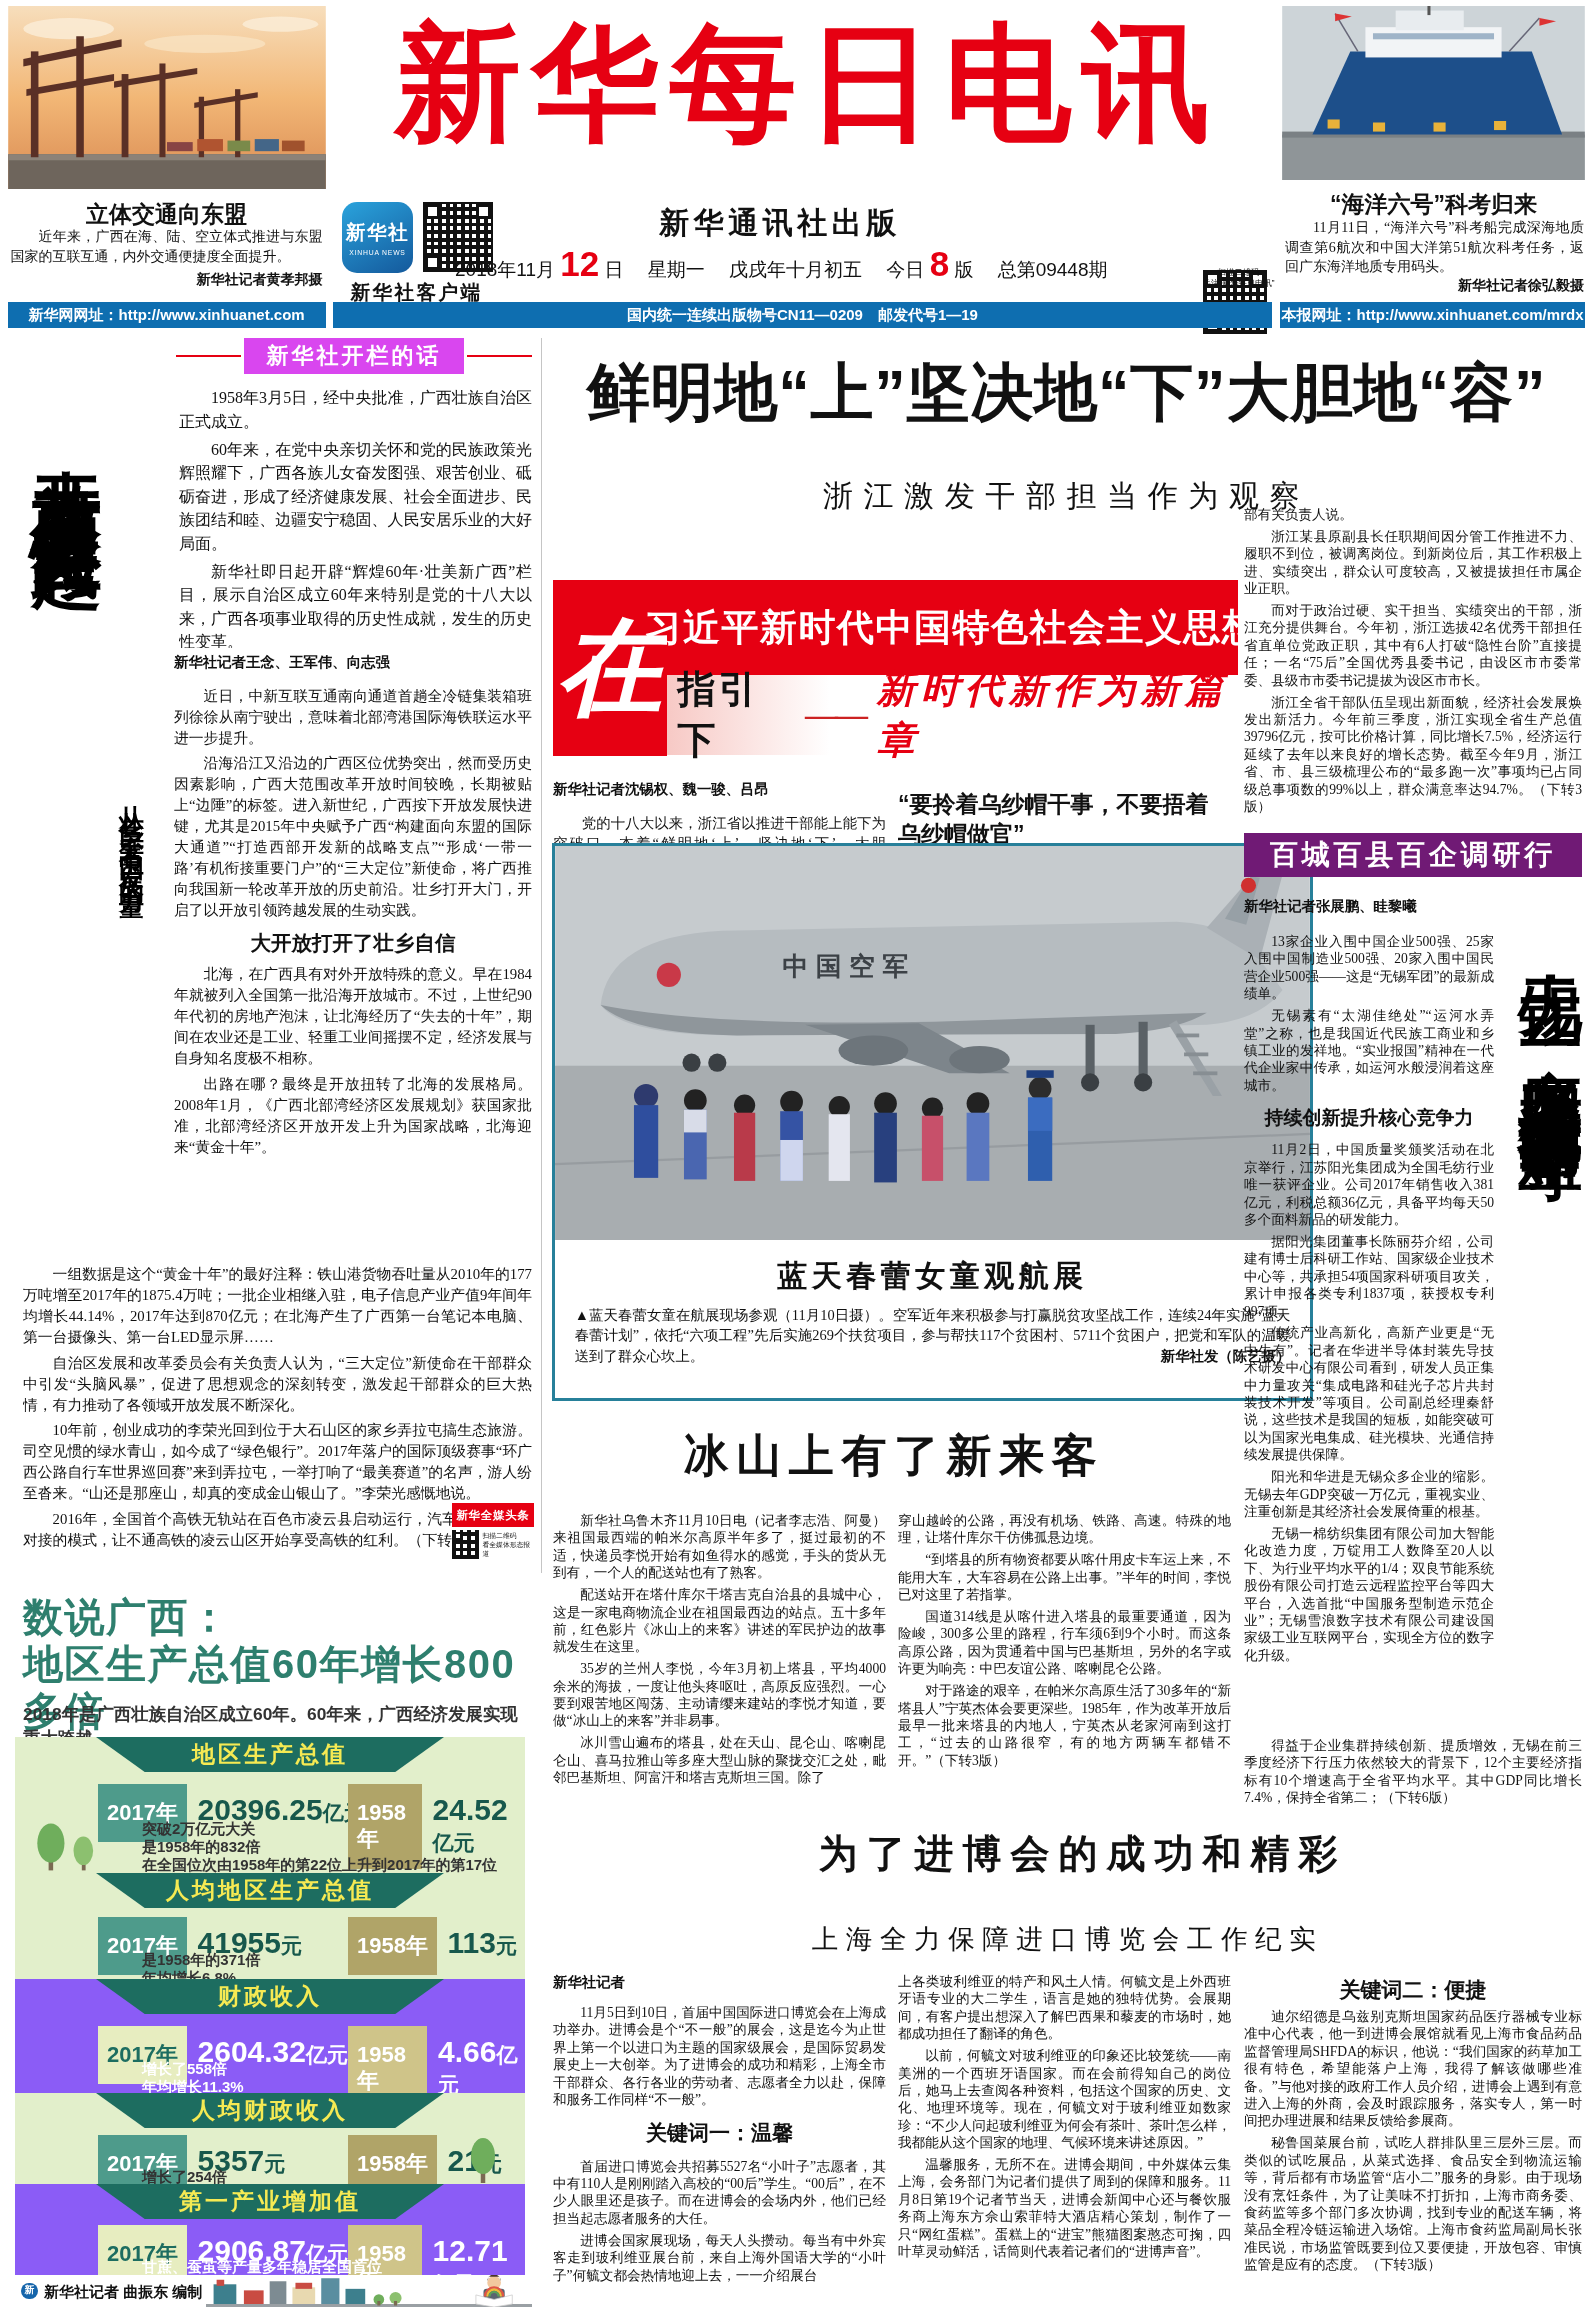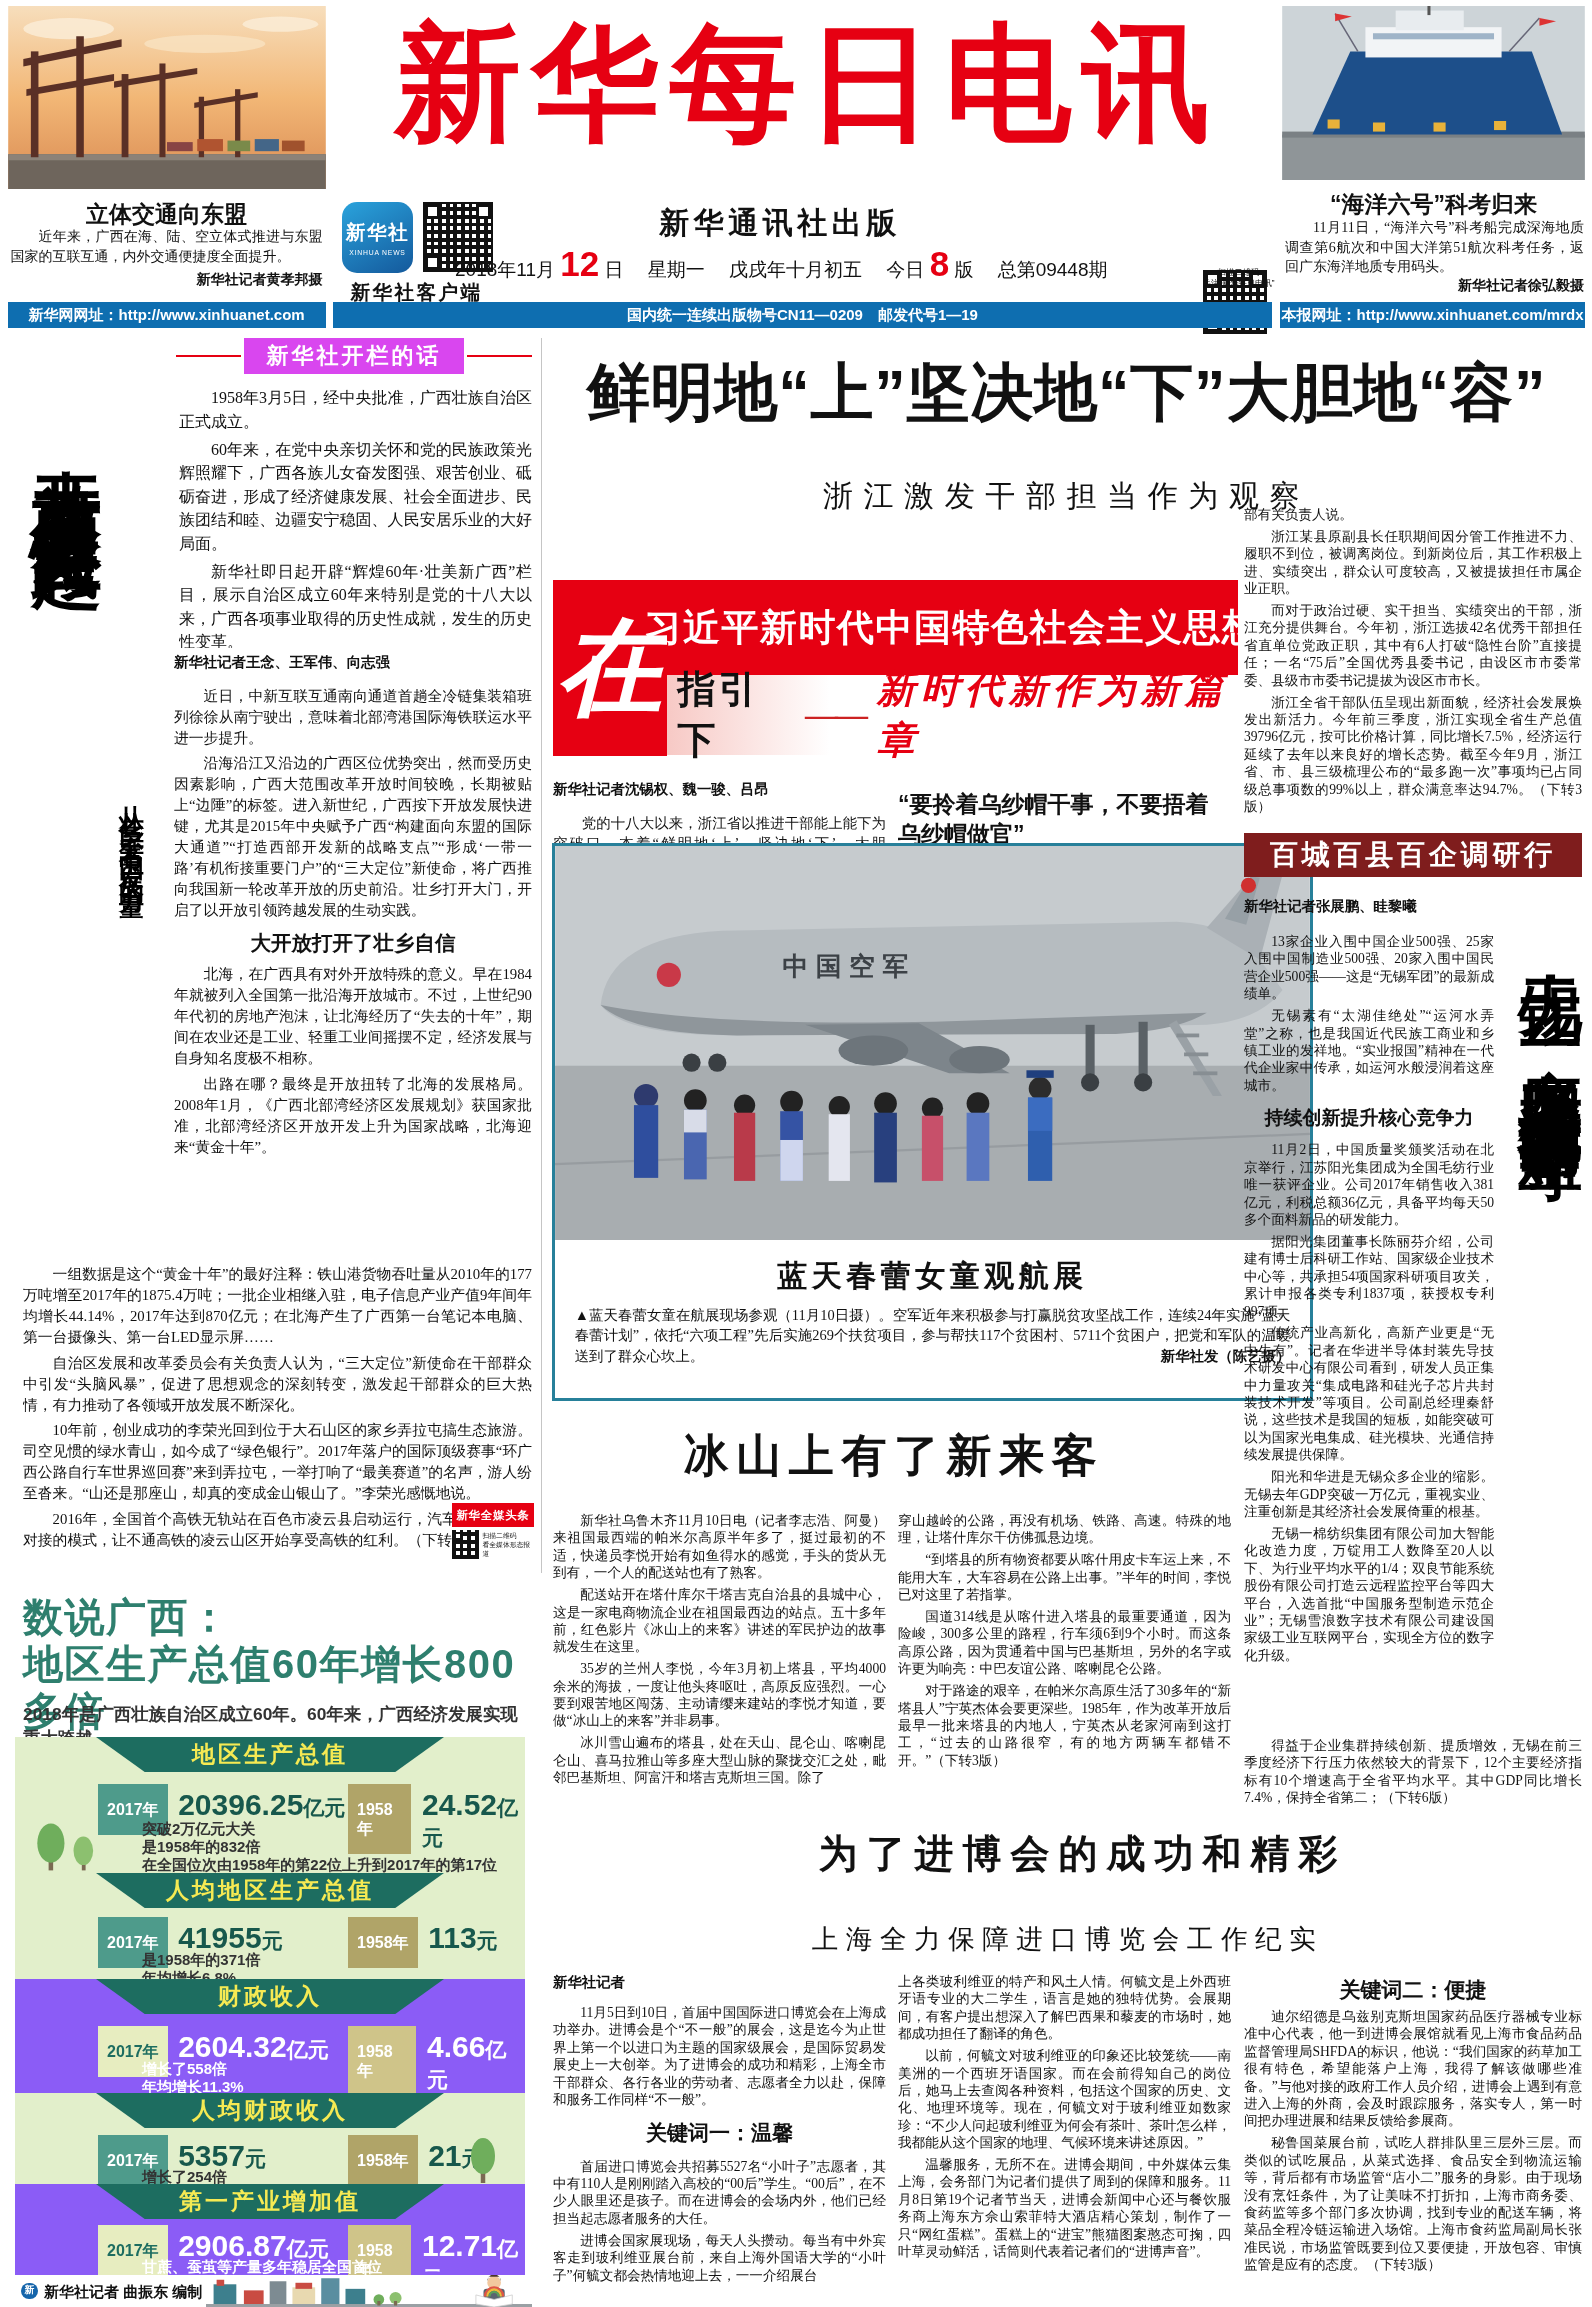--- a/index.html
+++ b/index.html
@@ -50,34 +50,34 @@
       linear-gradient(90deg,#f7c9c5,#fff 28%)}
   .bb-black{font-weight:900;font-size:38px;letter-spacing:3px;font-family:"Liberation Sans",sans-serif}
   .bb-dash{color:#c22;font-weight:bold;font-size:33px;letter-spacing:-3px}
   .bb-red{color:#e60012;font-weight:900;font-style:italic;font-size:38px;letter-spacing:6px}
   .qhead{font-family:"Liberation Sans",sans-serif;font-weight:900;font-size:23px;line-height:30px;margin:3px 0 10.6px}
   
   .pfbox{border:3px solid #27809a;background:#fff;box-sizing:border-box}
   .pf-title{font-family:"Liberation Sans",sans-serif;font-weight:900;font-size:30px;text-align:center;letter-spacing:4.5px;margin-top:12px}
   .pf-cap{font-size:14.4px;line-height:20.5px;text-align:justify;padding:7.6px 19.7px 0}
   
-  .tagbox{background:#7f1d1d;color:#fff;font-weight:900;font-size:28px;letter-spacing:3.8px;
+  .tagbox{background:#701a75;color:#fff;font-weight:900;font-size:28px;letter-spacing:3.8px;
           display:flex;align-items:center;justify-content:center;font-family:"Liberation Sans",sans-serif}
   
   .ig-title{color:#2e7f6e;font-family:"Liberation Sans",sans-serif;font-weight:900;font-size:40px;letter-spacing:1.5px;line-height:47px}
   .ig-sub{font-family:"Liberation Sans",sans-serif;font-weight:bold;font-size:17.4px;color:#333}
   .band{position:absolute;left:0;right:0}
   .band.light{background:#e2efcb}
   .band.dark{background:#8b5cf6}
   .trap{position:absolute;left:50%;transform:translateX(-50%);top:0;height:35px;min-width:258px;padding:0 45px;
         background:#1d6d60;color:#f6ea53;font-family:"Liberation Sans",sans-serif;font-weight:900;font-size:23px;
         letter-spacing:3px;display:flex;align-items:center;justify-content:center;
         clip-path:polygon(0 0,100% 0,86% 100%,14% 100%)}
   .vrow{position:absolute;display:flex;align-items:baseline;gap:10.6px;font-family:"Liberation Sans",sans-serif}
-  .badge{font-weight:bold;font-size:16px;padding:16px 9px;line-height:1.2}
+  .badge{font-weight:bold;font-size:22px;padding:16px 9px;line-height:1.2}
   .badge.b17{background:#4e9b8b;color:#fff}
   .badge.b58{background:#b0a468;color:#fff}
   .band.dark .badge.b17{background:#e7edc0;color:#1d6d60}
   .band.dark .badge.b58{background:#cfc489;color:#fff}
   .val{font-weight:900;font-size:30px;color:#17584c;line-height:1}
   .val small{font-size:21px;font-weight:bold}
   .band.dark .val{color:#fff}
   .note{position:absolute;font-family:"Liberation Sans",sans-serif;font-weight:bold;font-size:15px;color:#333;line-height:20.5px}
   .band.dark .note{color:#fff}
   .vline{position:absolute;width:0.8px;background:#c5c5c5}

